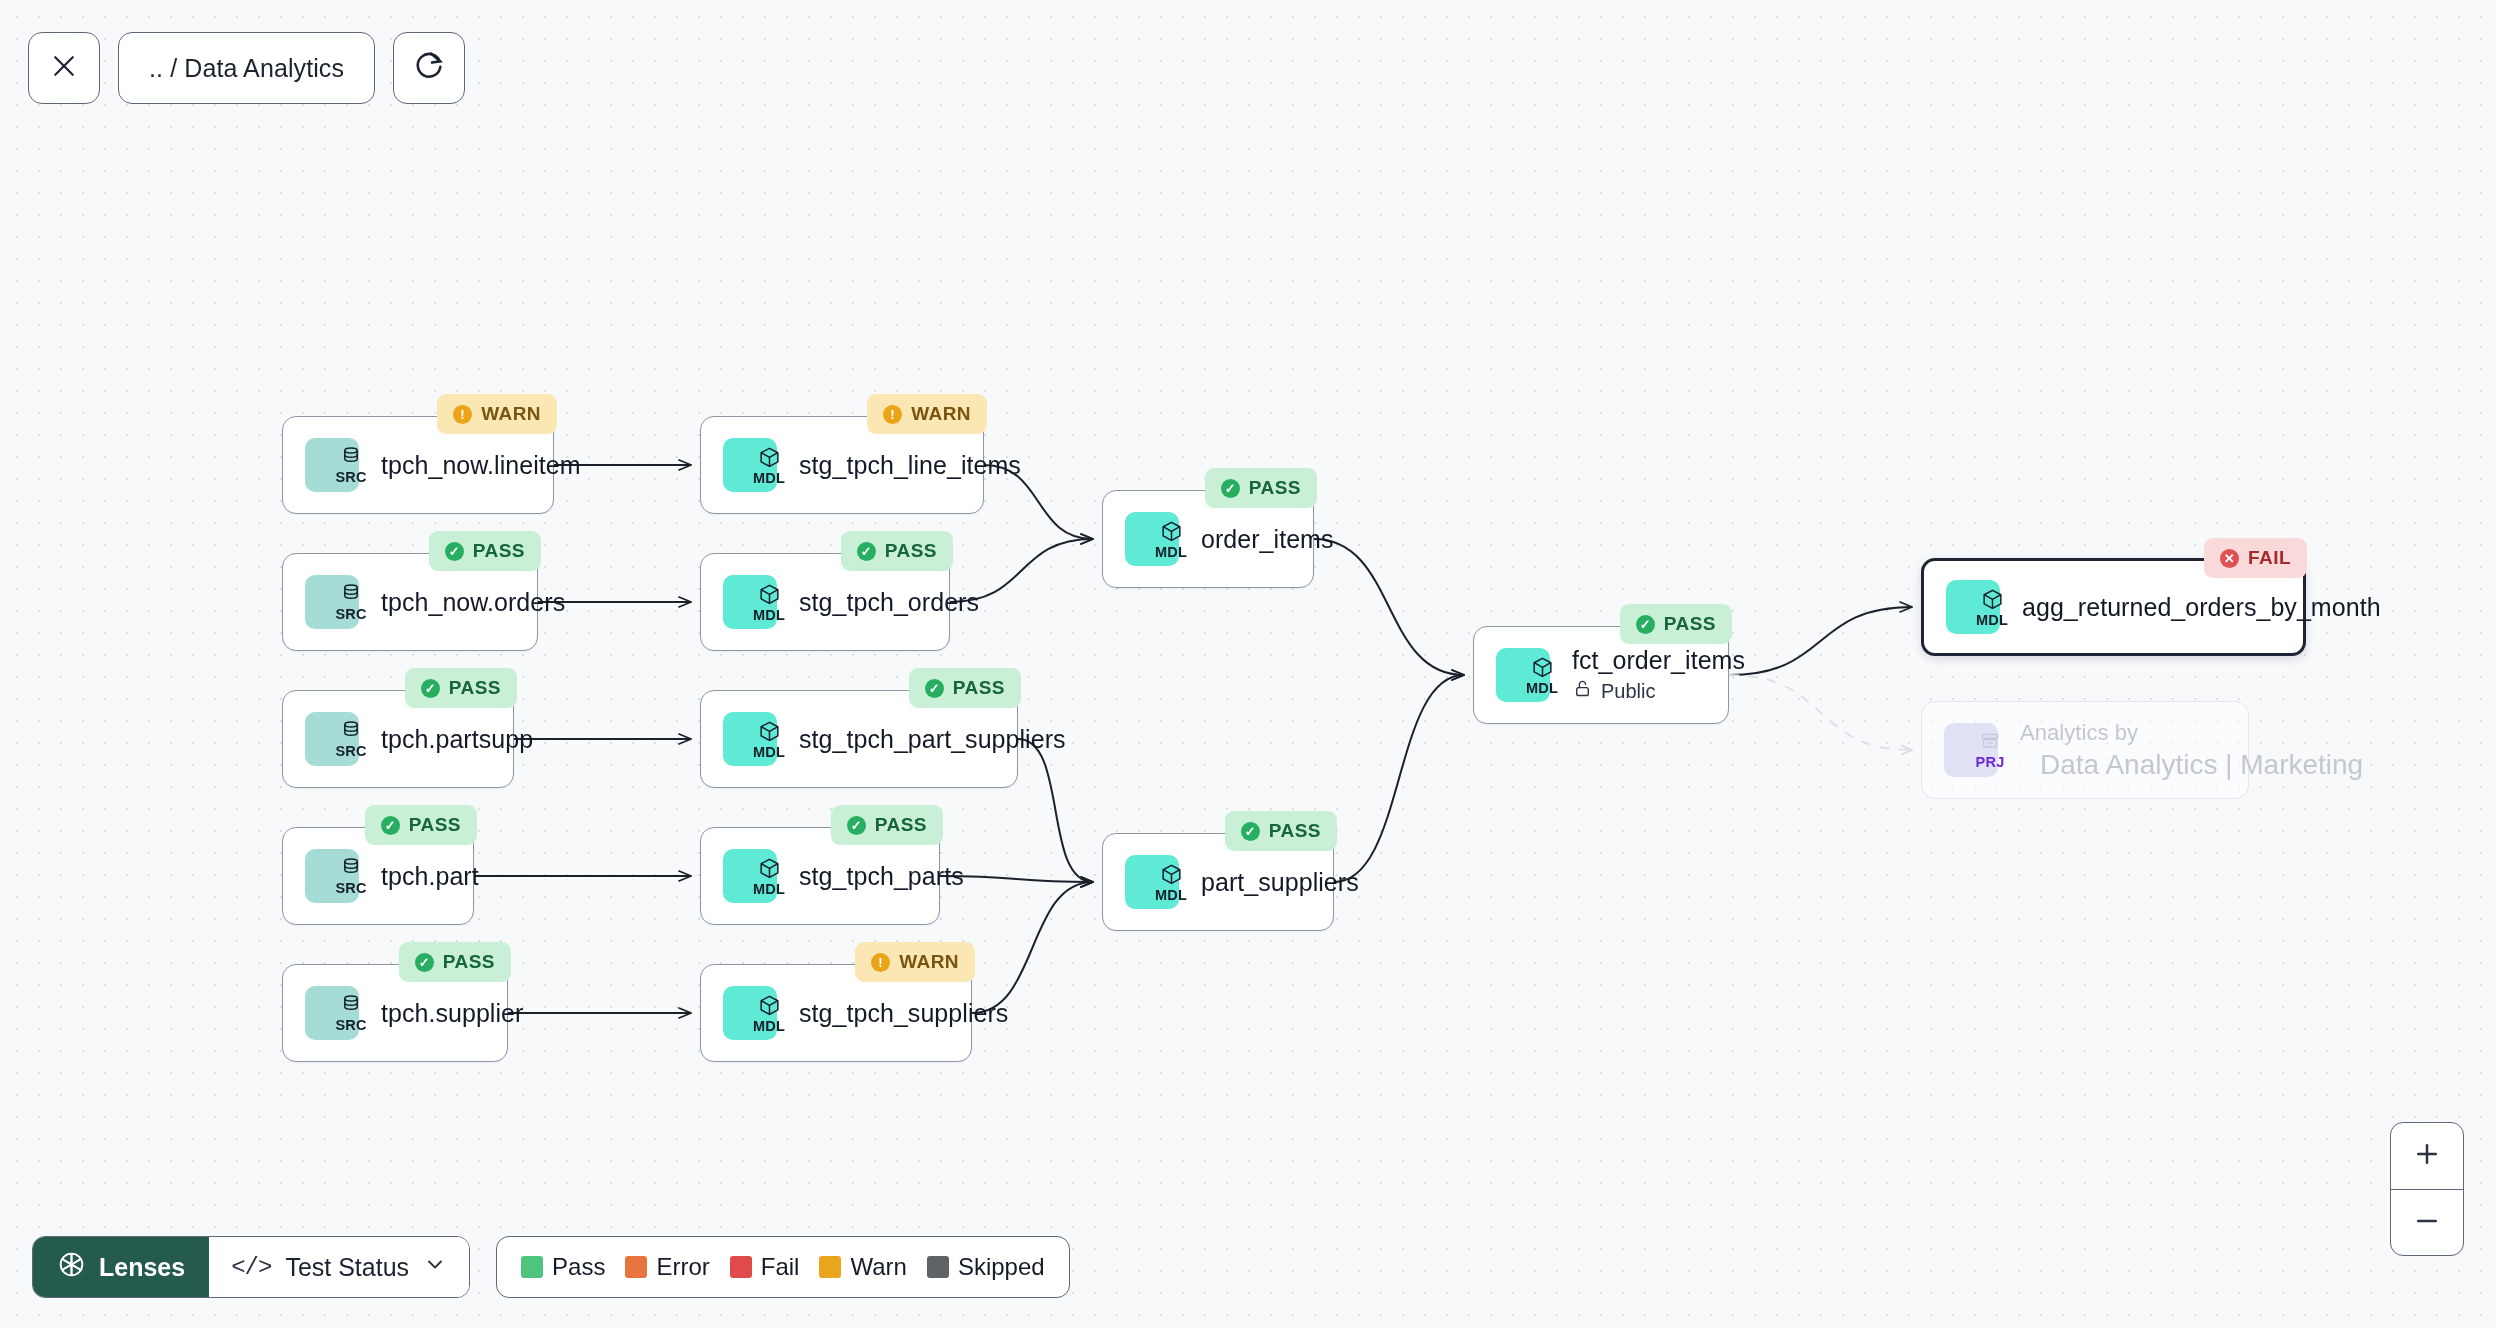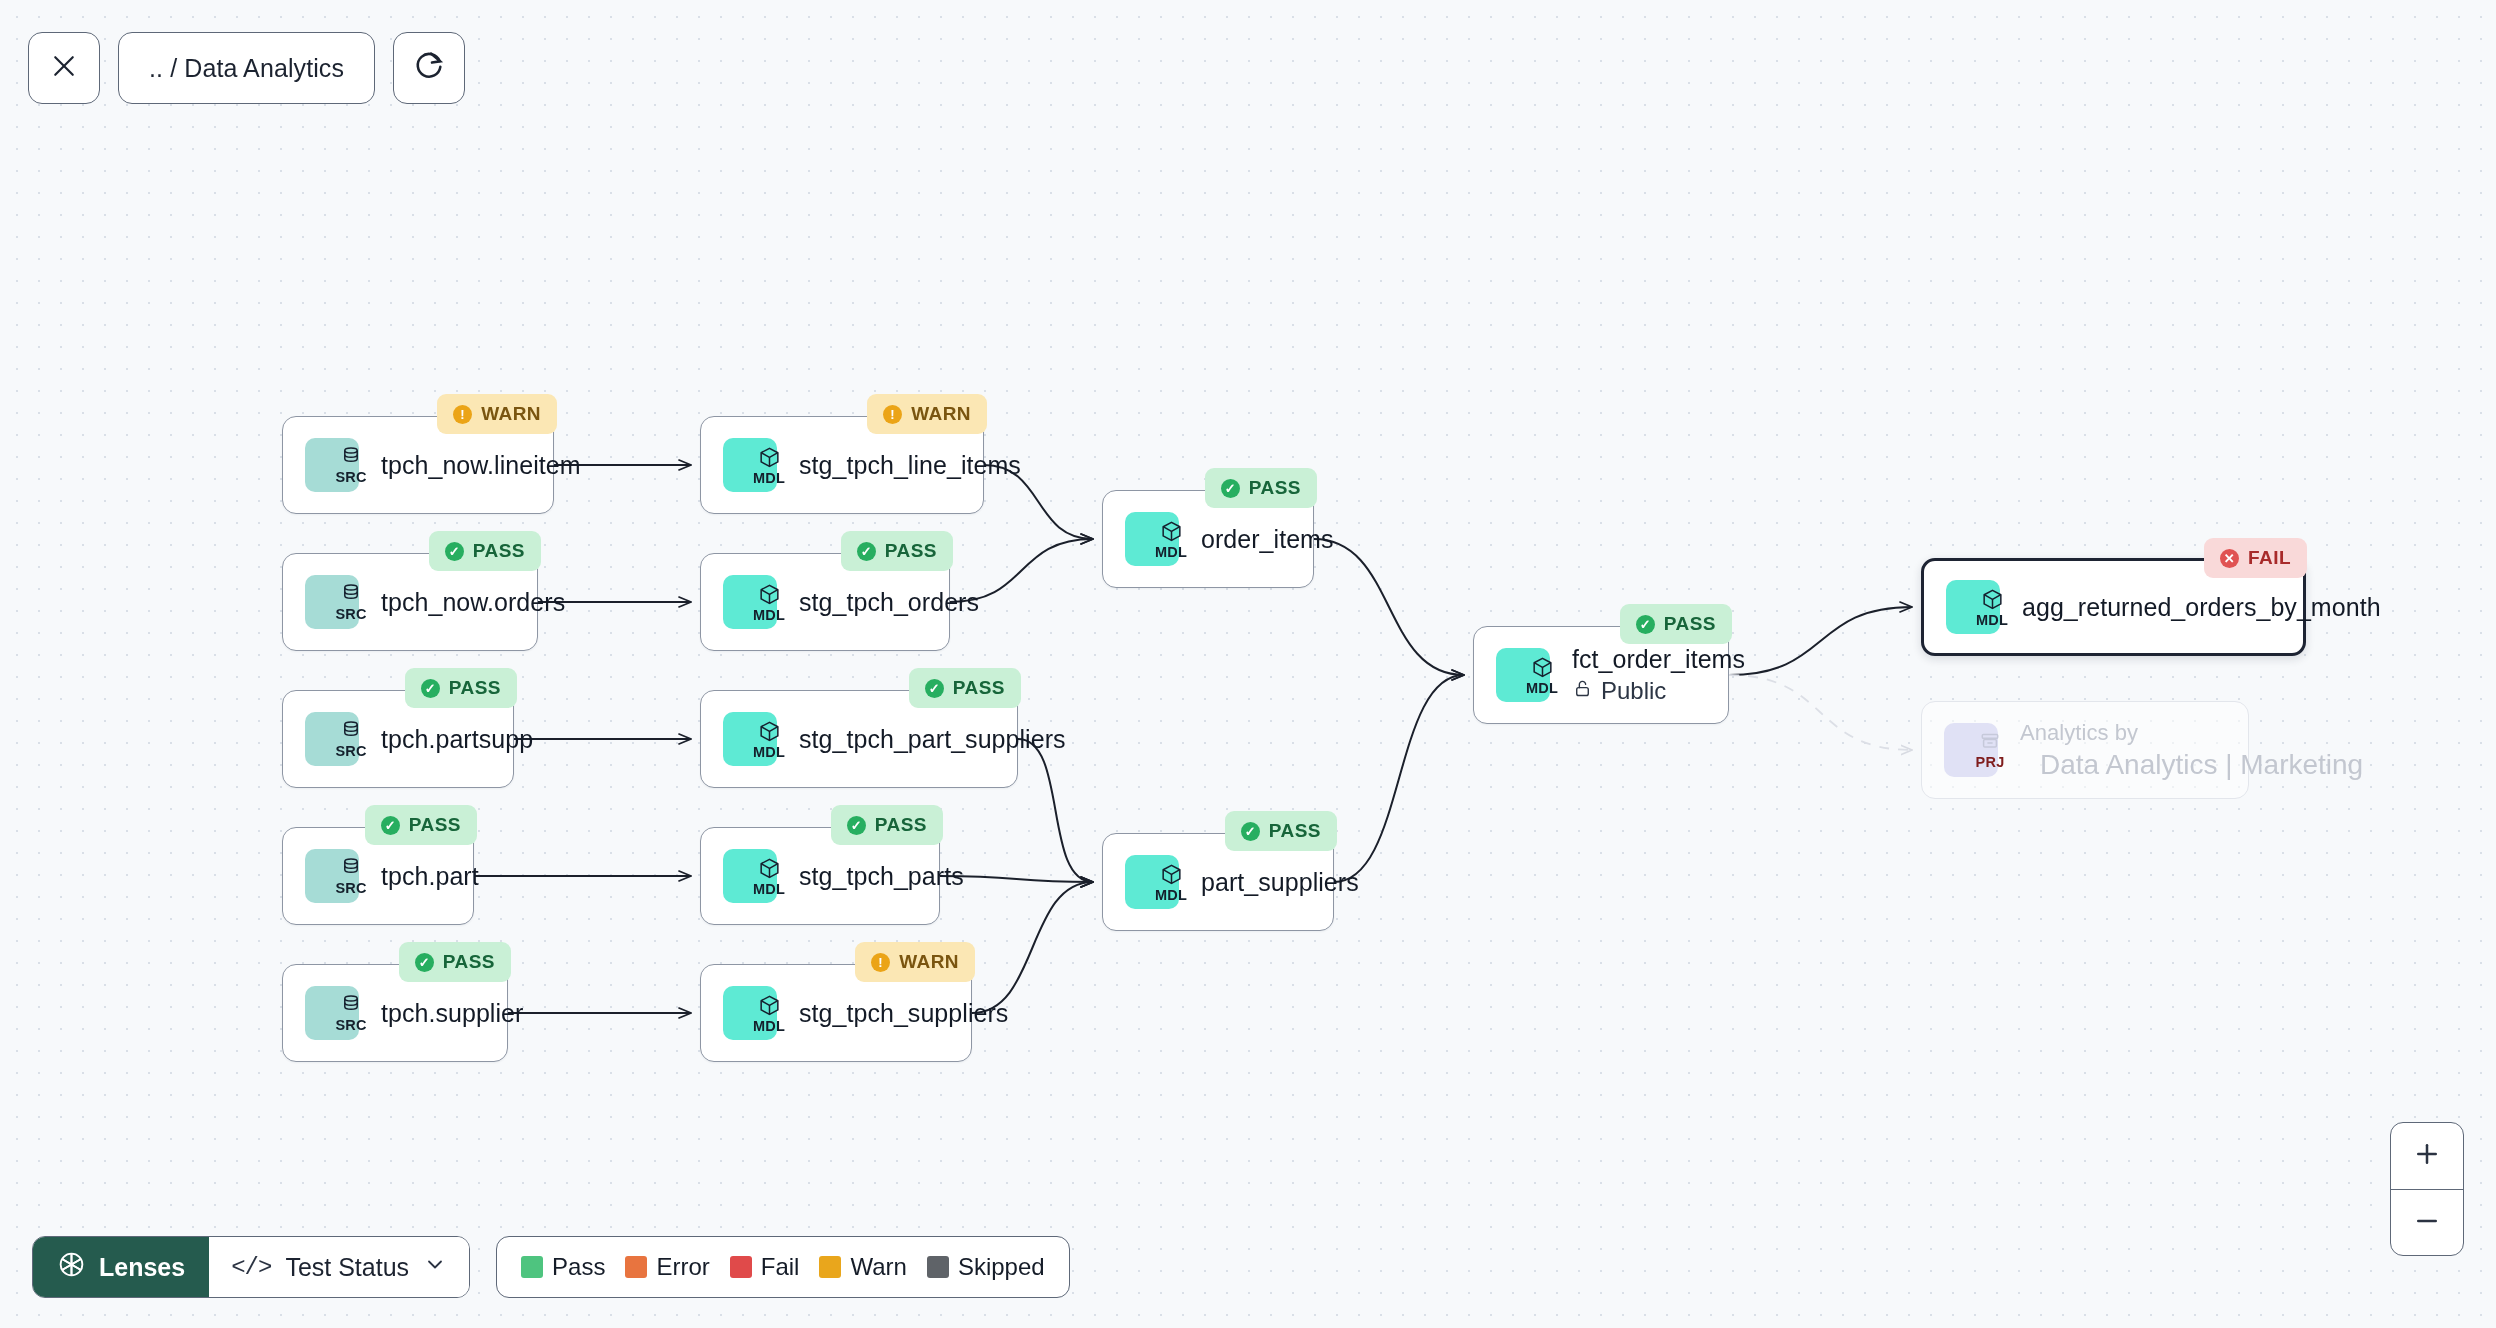--- a/index.html
+++ b/index.html
@@ -137,31 +137,31 @@
   .nbadge.prj { background: #e0e1f5; }
 
   .nbadge .gly { line-height: 0; }
   .nbadge .kind {
     font-size: 14.5px;
     font-weight: 600;
     color: #14202c;
     letter-spacing: .2px;
     line-height: 1;
   }
-  .nbadge.prj .kind { color: #7f1d1d; }
+  .nbadge.prj .kind { color: #6d28d9; }
 
   .ntext { display: flex; flex-direction: column; gap: 3px; min-width: 0; }
   .nname {
     font-size: 25px;
     color: #131a26;
     white-space: nowrap;
     letter-spacing: .05px;
   }
   .nsub {
-    font-size: 24px;
+    font-size: 20px;
     color: #2c3544;
     display: flex;
     align-items: center;
     gap: 8px;
     white-space: nowrap;
   }
   .node.ghost .nname,
   .node.ghost .nsub { color: #c3c7d0; }
   .node.ghost .nsub { font-size: 28px; margin-left: 20px; }
   .node.ghost .nname { font-size: 22px; }

